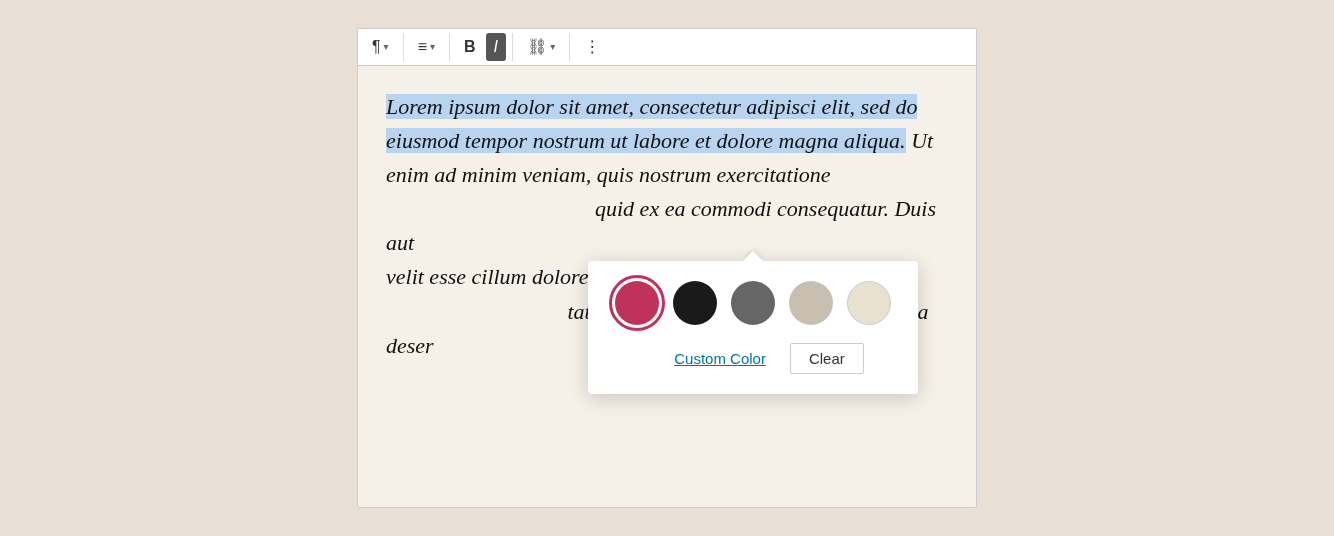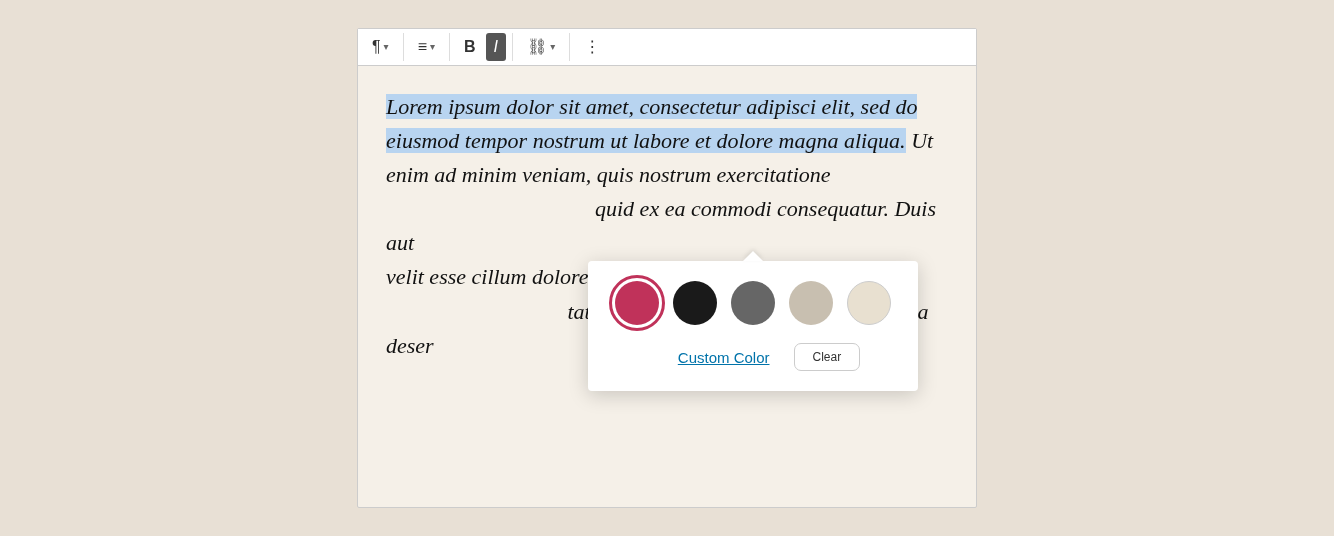--- a/index.html
+++ b/index.html
@@ -150,23 +150,23 @@
       cursor: pointer;
       font-size: 15px;
       text-decoration: underline;
       padding: 4px 8px;
       margin-left: 24px;
     }
 
     .clear-btn {
       background: #fff;
       border: 1px solid #ccc;
-      border-radius: 7px;
+      border-radius: 2px;
       padding: 6px 18px;
-      font-size: 12px;
+      font-size: 15px;
       cursor: pointer;
       color: #333;
       text-align: center;
     }
   </style>
 </head>
 <body>
 
 <div class="editor-container">
 

